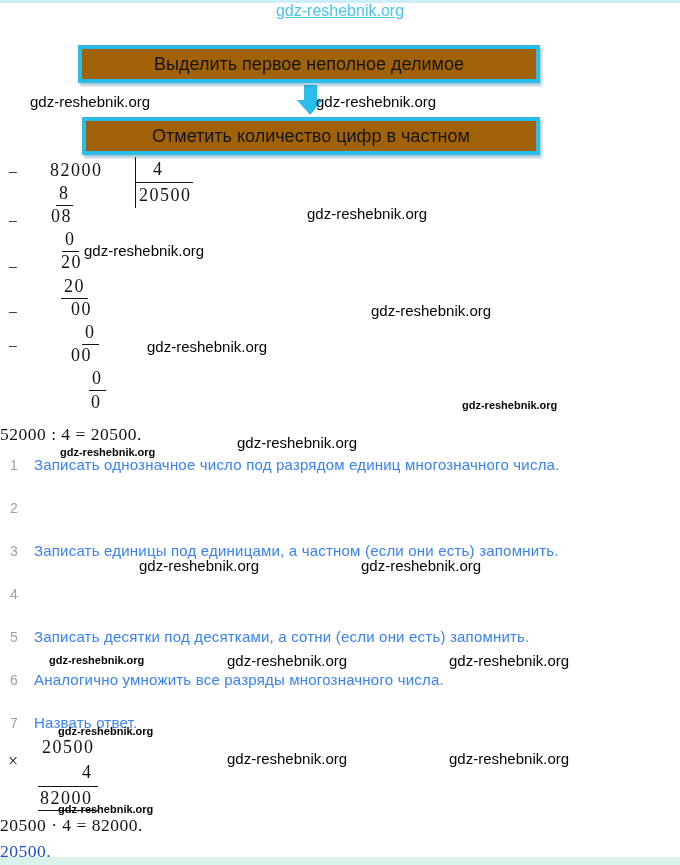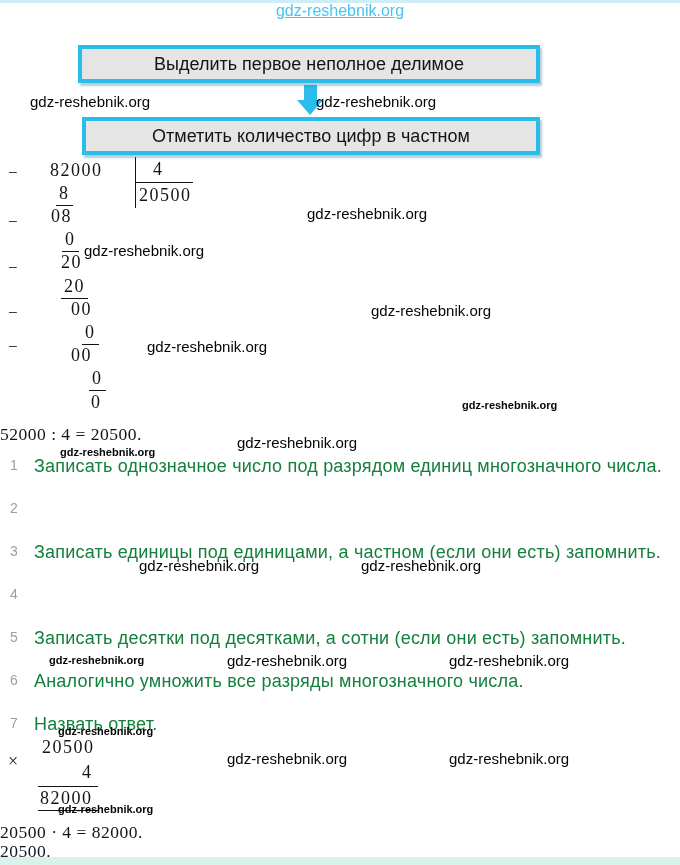--- a/index.html
+++ b/index.html
@@ -15,21 +15,21 @@
   .wm-sm  { font-size:11px; font-weight:700; }
   .wm-top { top:2px; left:0; width:100%; text-align:center; color:#4ac4ee; font-size:16px;
             font-weight:500; text-decoration:underline; }
   .wm1{left:30px;top:93px}.wm2{left:316px;top:93px}.wm3{left:307px;top:205px}.wm4{left:84px;top:242px}
   .wm5{left:371px;top:302px}.wm6{left:147px;top:338px}.wm7{left:462px;top:399px}.wm8{left:237px;top:434px}
   .wm9{left:60px;top:446px}.wm10{left:139px;top:557px}.wm11{left:361px;top:557px}.wm12{left:49px;top:654px}
   .wm13{left:227px;top:652px}.wm14{left:449px;top:652px}.wm15{left:58px;top:725px}.wm16{left:227px;top:750px}
   .wm17{left:449px;top:750px}.wm18{left:58px;top:803px}
 
   
-  .box { position:absolute; background:#e5e5e5; border:4px solid #2bbde9; display:flex; align-items:center;
+  .box { position:absolute; background:#a16207; border:4px solid #2bbde9; display:flex; align-items:center;
          justify-content:center; font-size:18px; color:#141414; z-index:2;
          box-shadow:2px 3px 2px rgba(40,110,150,.35); }
   .box1 { left:78px; top:45px;  width:462px; height:38px; }
   .box2 { left:82px; top:117px; width:458px; height:38px; }
   .arrow-stem { position:absolute; left:304px; top:85px;  width:13px; height:17px; background:#2bbde9; }
   .arrow-head { position:absolute; left:297px; top:100px; width:0; height:0;
                 border-left:13px solid transparent; border-right:13px solid transparent;
                 border-top:15px solid #2bbde9; }
 
   
@@ -44,28 +44,28 @@
   .vbar { position:absolute; left:135px; top:157px; width:1.4px; height:51px; background:#141414; }
   .hbar { position:absolute; left:135px; top:182px; width:58px; height:1.4px; background:#141414; }
   .s0{left:56px;top:183px}.s1{left:51px;top:206px}.s2{left:62px;top:229px}.s3{left:61px;top:252px}
   .s4{left:61px;top:276px}.s5{left:71px;top:299px}.s6{left:82px;top:322px}.s7{left:71px;top:345px}
   .s8{left:89px;top:368px}.s9{left:91px;top:392px}
 
   
   .eq { position:absolute; font-family:"Liberation Serif","DejaVu Serif",serif; font-size:17.5px;
         color:#141414; letter-spacing:.5px; }
   .eq1 { left:0; top:424px; }
-  .eq2 { left:0; top:815px;margin-top:7px; }
-  .answer { left:0; top:841px; color:#0f172a; }
+  .eq2 { left:0; top:815px; }
+  .answer { left:0; top:841px; color:#1d4ed8; }
 
   
   .steps { position:absolute; left:10px; top:456px; width:655px; }
   .step  { display:flex; align-items:flex-start; height:43px; }
   .step-num  { flex:0 0 24px; width:24px; color:#9e9ea2; font-size:14px; padding-top:1px; }
-  .step-text { color:#15803d; font-size:18px; letter-spacing:.2px; }
+  .step-text { color:#3b82f6; font-size:15px; letter-spacing:.2px; }
 
   
   .mult-sign{left:8px;top:751px}
   .mf1{left:42px;top:737px}
   .mf2{left:82px;top:762px}
   .mp {left:40px;top:788px}
   .ml1 { position:absolute; left:38px; top:786px; width:60px; height:1.4px; background:#141414; }
   .ml2 { position:absolute; left:38px; top:810px; width:60px; height:1.4px; background:#141414; }
 </style>
 </head>

